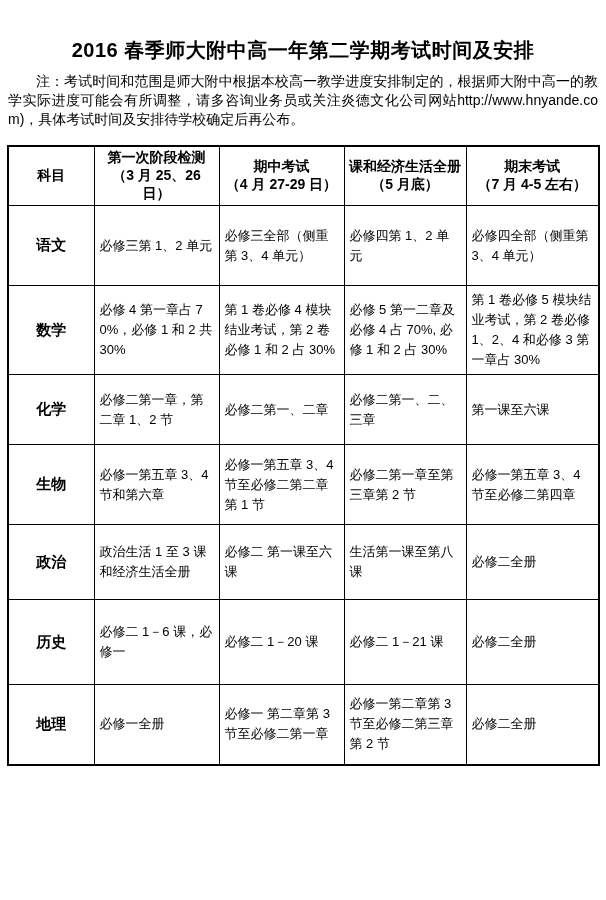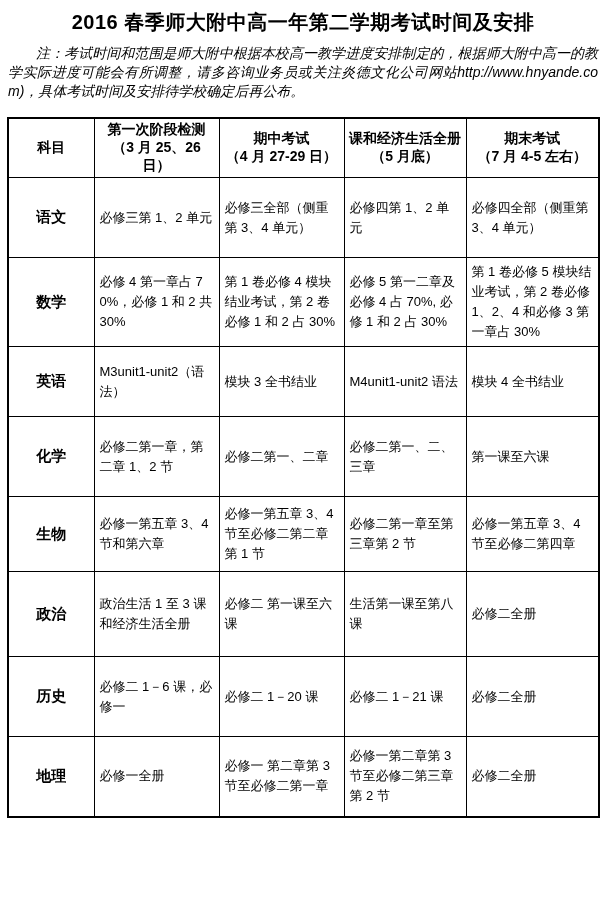--- a/index.html
+++ b/index.html
@@ -13,36 +13,35 @@
     color: #000000;
   }
   .page {
     width: 606px;
     height: 900px;
     position: relative;
     background: #ffffff;
   }
   .doc-title {
     margin: 0;
-    padding-top: 10px;
+    padding-top: 38px;
     text-align: center;
     font-size: 20px;
     font-weight: bold;
     letter-spacing: 0.5px;
     line-height: 24px;
   }
   .doc-note {
     margin: 10px 8px 16px 8px;
     font-size: 14px;
     line-height: 19px;
     text-align: justify;
     text-justify: inter-character;
     text-indent: 2em;
     word-break: break-all;
-    font-style: italic;
   }
   table.schedule {
     border-collapse: collapse;
     table-layout: fixed;
     width: 591px;
     margin: 9px 0 0 7px;
     border: 2px solid #000000;
   }
   table.schedule th, table.schedule td {
     border: 1px solid #000000;
@@ -134,27 +133,20 @@
           <td>必修四全部（侧重第 3、4 单元）</td>
         </tr>
         <tr>
           <th class="subject">数学</th>
           <td>必修 4 第一章占 70%，必修 1 和 2 共 30%</td>
           <td>第 1 卷必修 4 模块结业考试，第 2 卷必修 1 和 2 占 30%</td>
           <td>必修 5 第一二章及必修 4 占 70%, 必修 1 和 2 占 30%</td>
           <td>第 1 卷必修 5 模块结业考试，第 2 卷必修 1、2、4 和必修 3 第一章占 30%</td>
         </tr>
         <tr>
-          <th class="subject">英语</th>
-          <td>M3unit1-unit2（语法）</td>
-          <td>模块 3 全书结业</td>
-          <td>M4unit1-unit2  语法</td>
-          <td>模块 4 全书结业</td>
-        </tr>
-        <tr>
           <th class="subject">化学</th>
           <td>必修二第一章，第二章 1、2 节</td>
           <td>必修二第一、二章</td>
           <td>必修二第一、二、三章</td>
           <td>第一课至六课</td>
         </tr>
         <tr>
           <th class="subject">生物</th>
           <td>必修一第五章 3、4 节和第六章</td>
           <td>必修一第五章 3、4 节至必修二第二章第 1 节</td>

